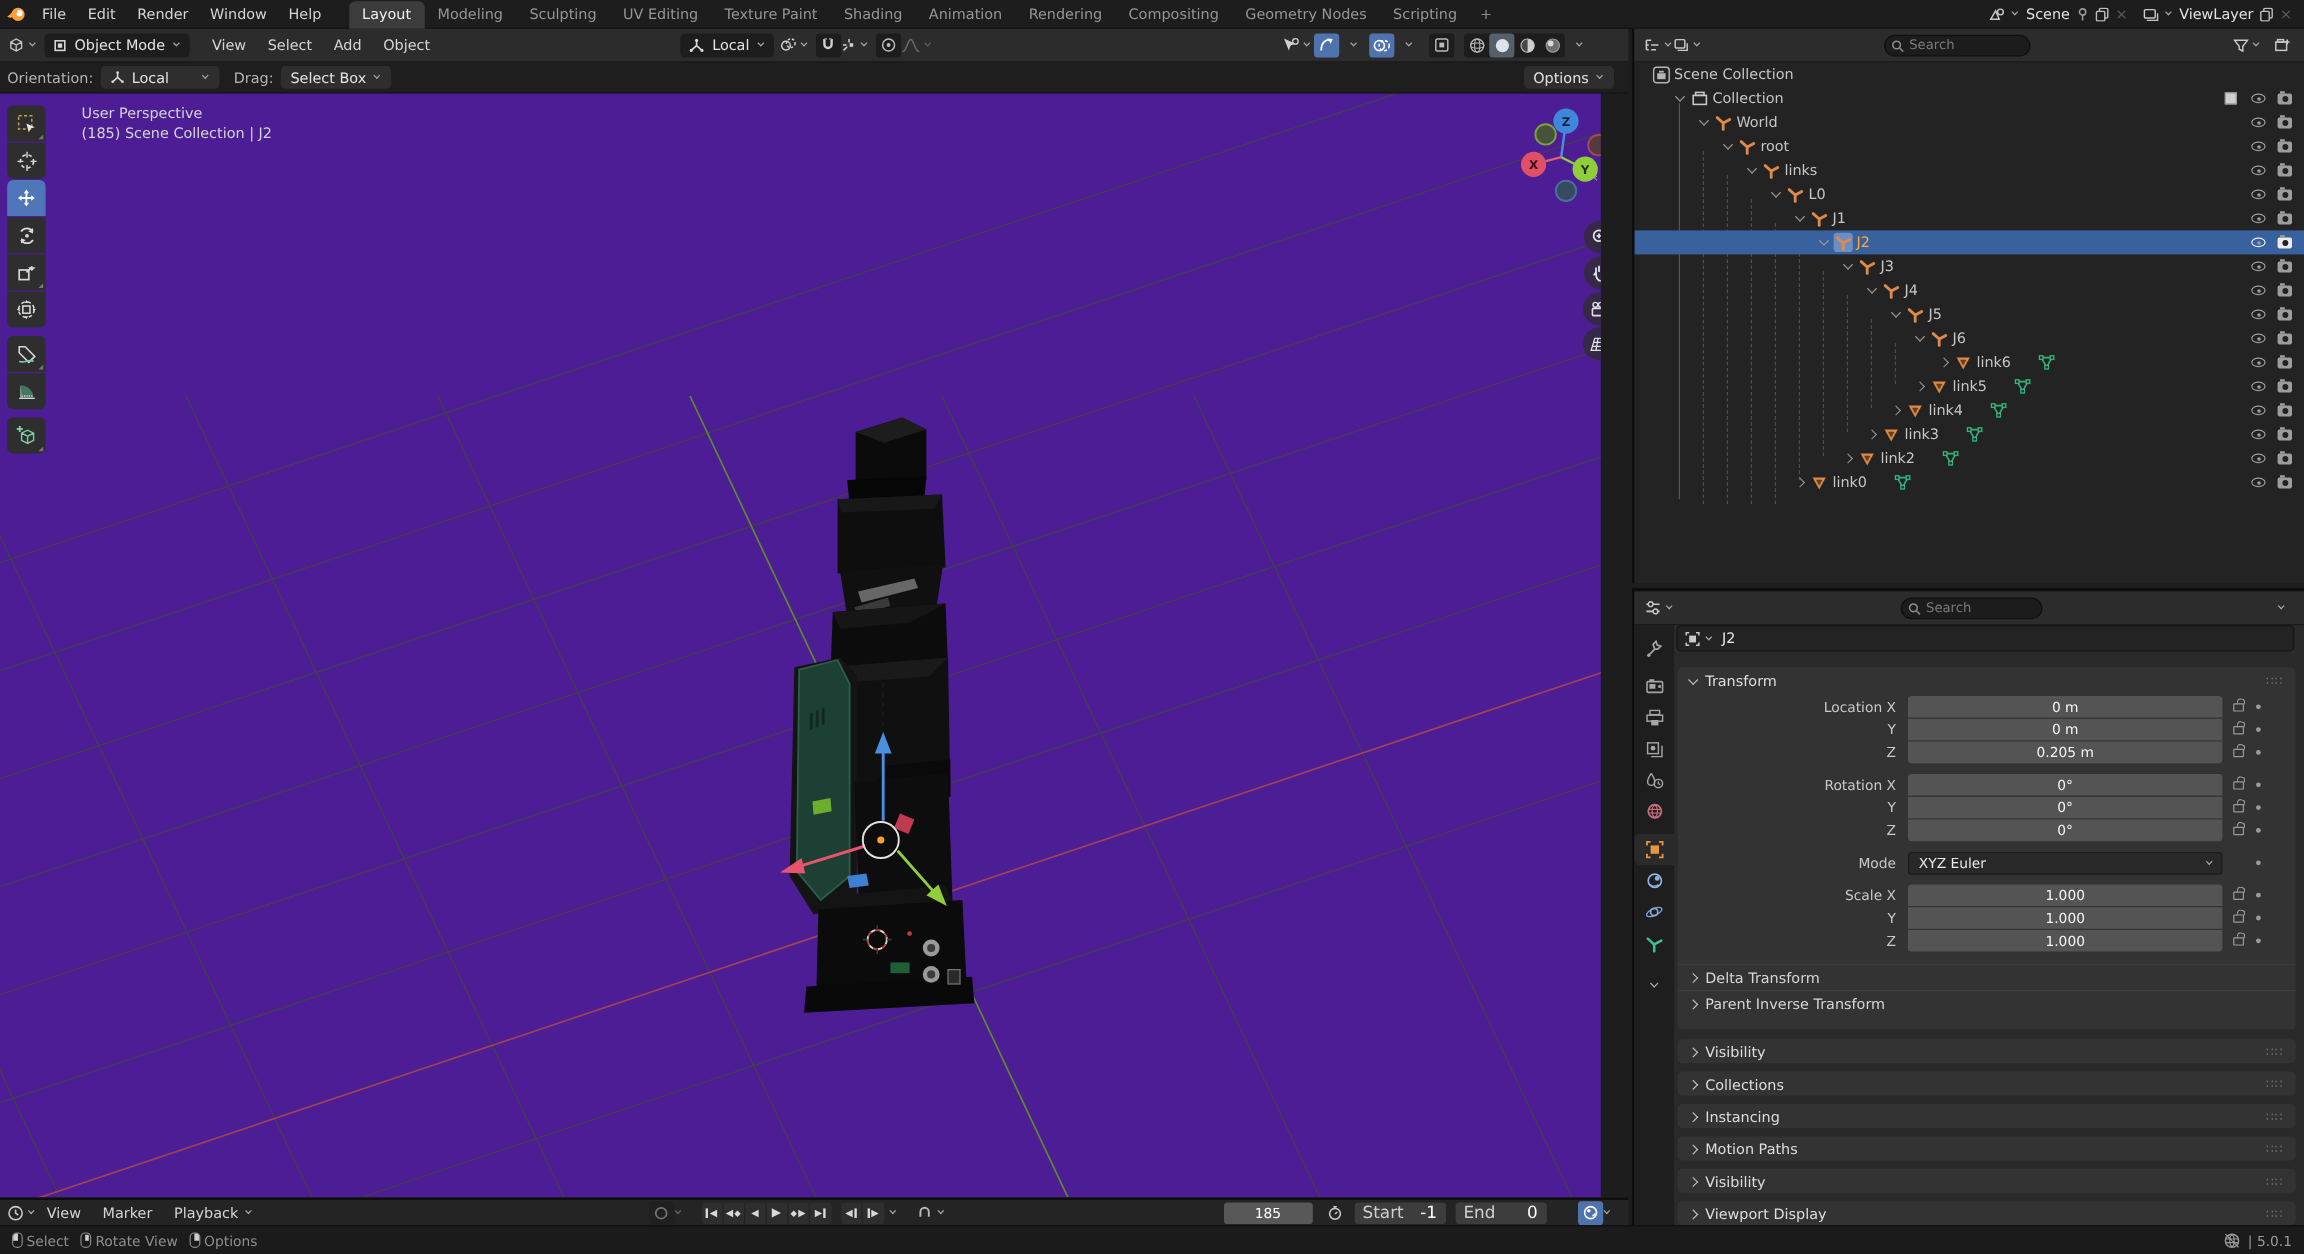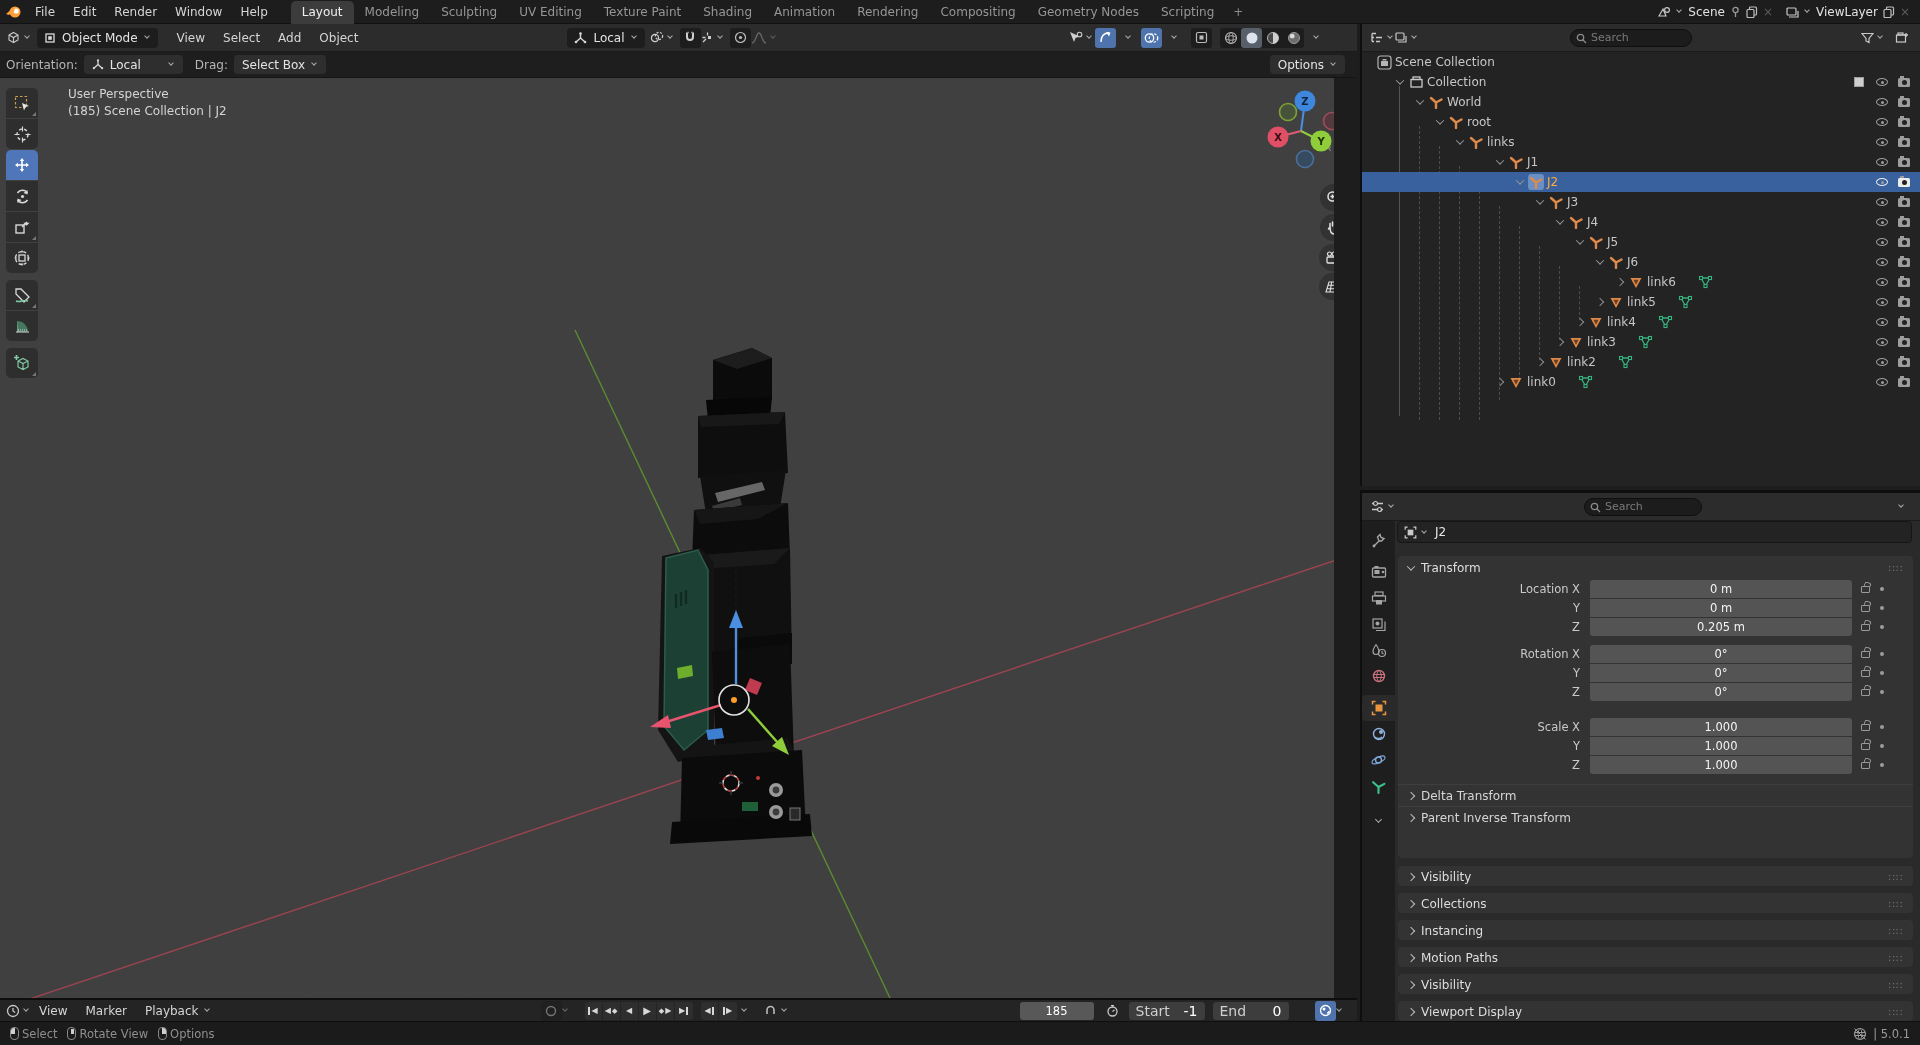--- a/index.html
+++ b/index.html
@@ -24,21 +24,21 @@
 
 #vheader{position:absolute;left:0;top:24px;width:1357px;height:28px;background:#2c2c2c;display:flex;align-items:center;border-bottom:1px solid #1a1a1a}
 .hwidget{background:#1d1d1d;border-radius:4px;height:20px;display:flex;align-items:center;gap:6px;padding:0 7px;color:#e3e3e3}
 .hbtn{height:20px;min-width:21px;border-radius:3px;display:flex;align-items:center;justify-content:center;gap:3px;background:transparent}
 .hbtn.darkbg{background:#1d1d1d}
 .hbtn.blue{background:#4f74ad}
 #vtools{position:absolute;left:0;top:52px;width:1357px;height:26px;background:#1e1e1e;display:flex;align-items:center;border-bottom:1px solid #141414}
 .tlabel{color:#b5b5b5;margin:0 6px}
 .twidget{background:#2e2e2e;border-radius:4px;height:19px;display:flex;align-items:center;gap:6px;padding:0 8px;color:#e3e3e3}
 
-#canvas{position:absolute;left:0;top:78px;width:1334px;height:920px;background:#404040;overflow:hidden}
+#canvas{position:absolute;left:0;top:78px;width:1334px;height:920px;background:#4c1d95;overflow:hidden}
 #vp-text{position:absolute;left:68px;top:8px;line-height:17px;color:#d4d4d4;font-size:12px}
 
 #toolbar{position:absolute;left:6px;top:10px;width:32px}
 .tool{width:32px;height:30px;background:#2e2e2e;display:flex;align-items:center;justify-content:center;position:relative;margin-bottom:1px}
 .tool.first{border-radius:5px 5px 0 0}.tool.last{border-radius:0 0 5px 5px}.tool.solo{border-radius:5px}
 .tool.active{background:#4f76b8}
 .tool.gap{margin-top:7px}
 .tri:after{content:"";position:absolute;right:2px;bottom:2px;border-left:4px solid transparent;border-bottom:4px solid #777}
 
 .navbtn{position:absolute;width:27px;height:27px;border-radius:50%;background:rgba(45,45,45,.75);display:flex;align-items:center;justify-content:center}
@@ -627,20 +627,35 @@
             <svg width="14" height="14" viewBox="0 0 14 14">
               <path d="M7 7.5 L7 13 M7 7.5 L2 3 M7 7.5 L12.5 4.5" stroke="#dd8a4a" stroke-width="2.4" fill="none" stroke-linecap="round"></path>
             </svg>
           </span>
         <span class="olabel">links</span>
         <span class="rowright">
             <span class="eye"></span>
             <span class="cami"></span>
           </span>
       </div>
+      <div class="orow" style="--l:5">
+        <span class="xp">
+            <span class="x-open"></span>
+          </span>
+        <span class="oi">
+            <svg width="14" height="14" viewBox="0 0 14 14">
+              <path d="M7 7.5 L7 13 M7 7.5 L2 3 M7 7.5 L12.5 4.5" stroke="#dd8a4a" stroke-width="2.4" fill="none" stroke-linecap="round"></path>
+            </svg>
+          </span>
+        <span class="olabel">L0</span>
+        <span class="rowright">
+            <span class="eye"></span>
+            <span class="cami"></span>
+          </span>
+      </div>
       <div class="orow" style="--l:6">
         <span class="xp">
             <span class="x-open"></span>
           </span>
         <span class="oi">
             <svg width="14" height="14" viewBox="0 0 14 14">
               <path d="M7 7.5 L7 13 M7 7.5 L2 3 M7 7.5 L12.5 4.5" stroke="#dd8a4a" stroke-width="2.4" fill="none" stroke-linecap="round"></path>
             </svg>
           </span>
         <span class="olabel">J1</span>
@@ -1015,20 +1030,29 @@
             <span class="lock"></span>
             <span class="adot"></span>
           </div>
         <div class="prow">
             <span class="plabel">Z</span>
             <span class="pfield bot">0°</span>
             <span class="lock"></span>
             <span class="adot"></span>
           </div>
         <div class="pgap"></div>
+        <div class="prow">
+            <span class="plabel">Mode</span>
+            <span class="pdrop">
+              <span>XYZ Euler</span>
+              <span class="chv sm"></span>
+            </span>
+            <span style="width:9px;margin-left:9px"></span>
+            <span class="adot"></span>
+          </div>
         <div class="pgap"></div>
         <div class="prow">
             <span class="plabel">Scale X</span>
             <span class="pfield top">1.000</span>
             <span class="lock"></span>
             <span class="adot"></span>
           </div>
         <div class="prow">
             <span class="plabel">Y</span>
             <span class="pfield">1.000</span>

